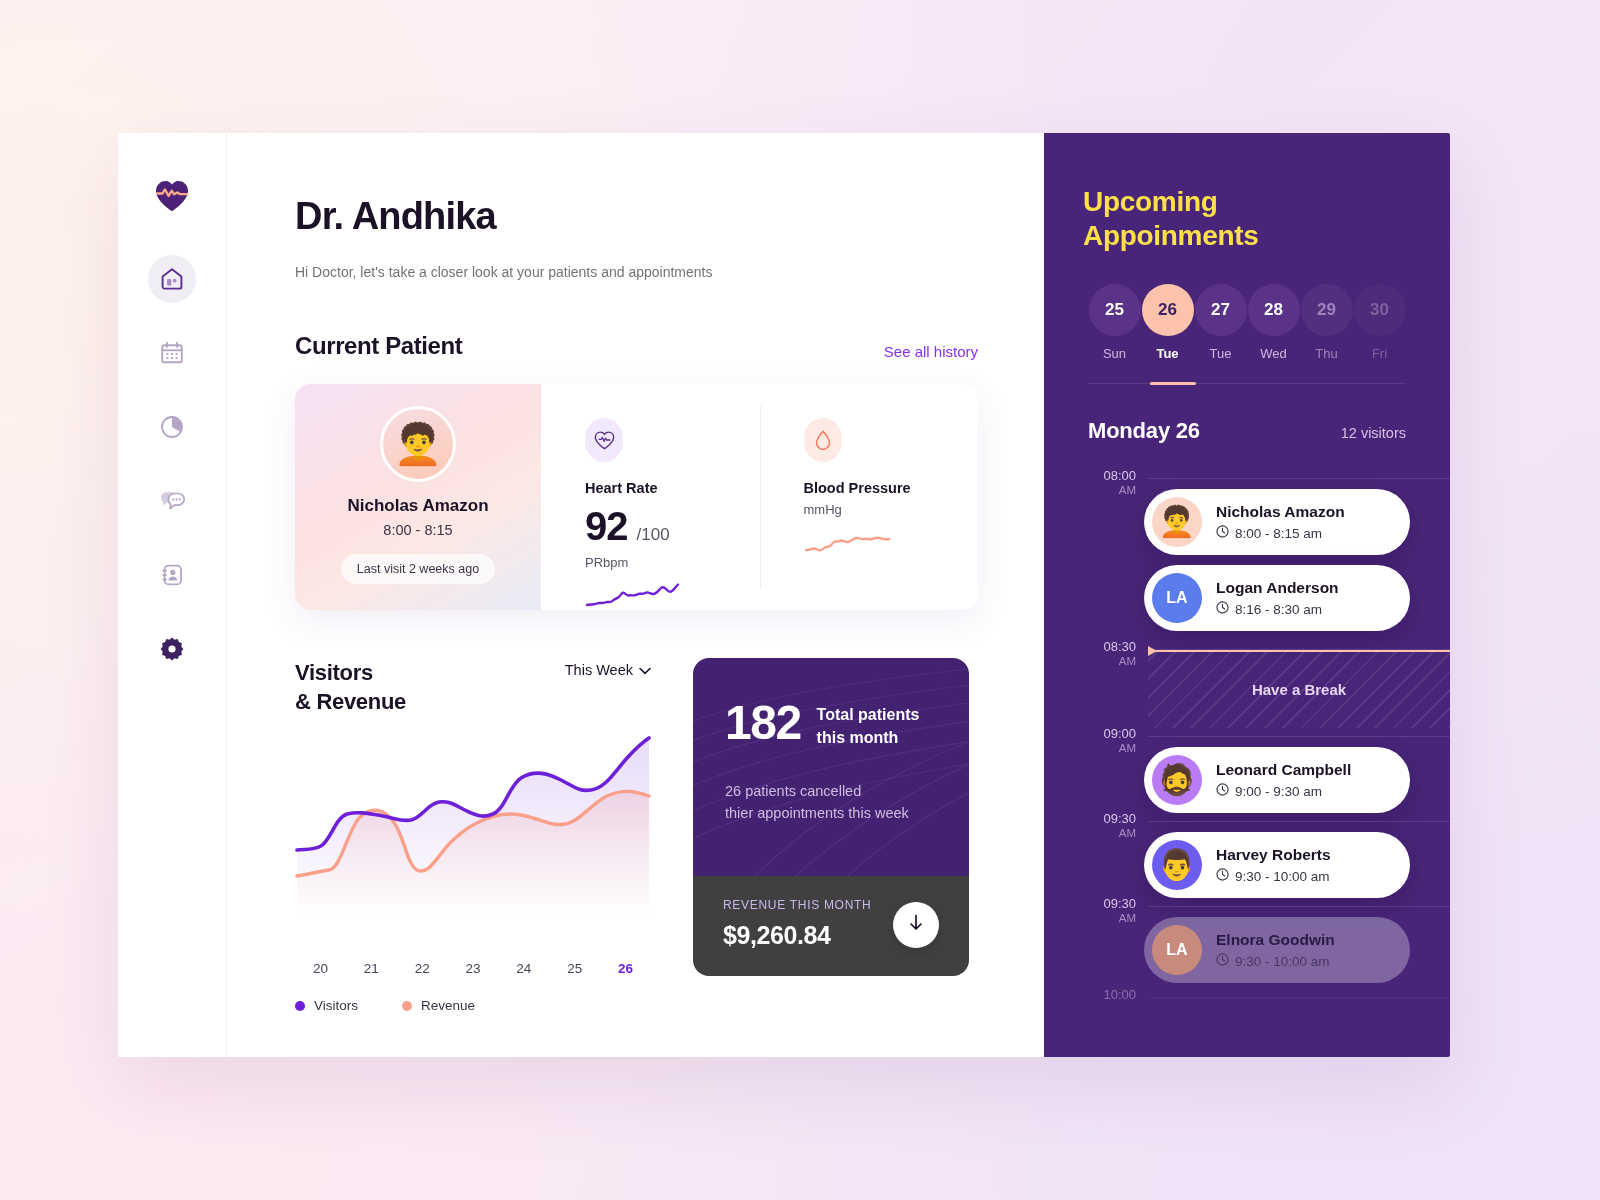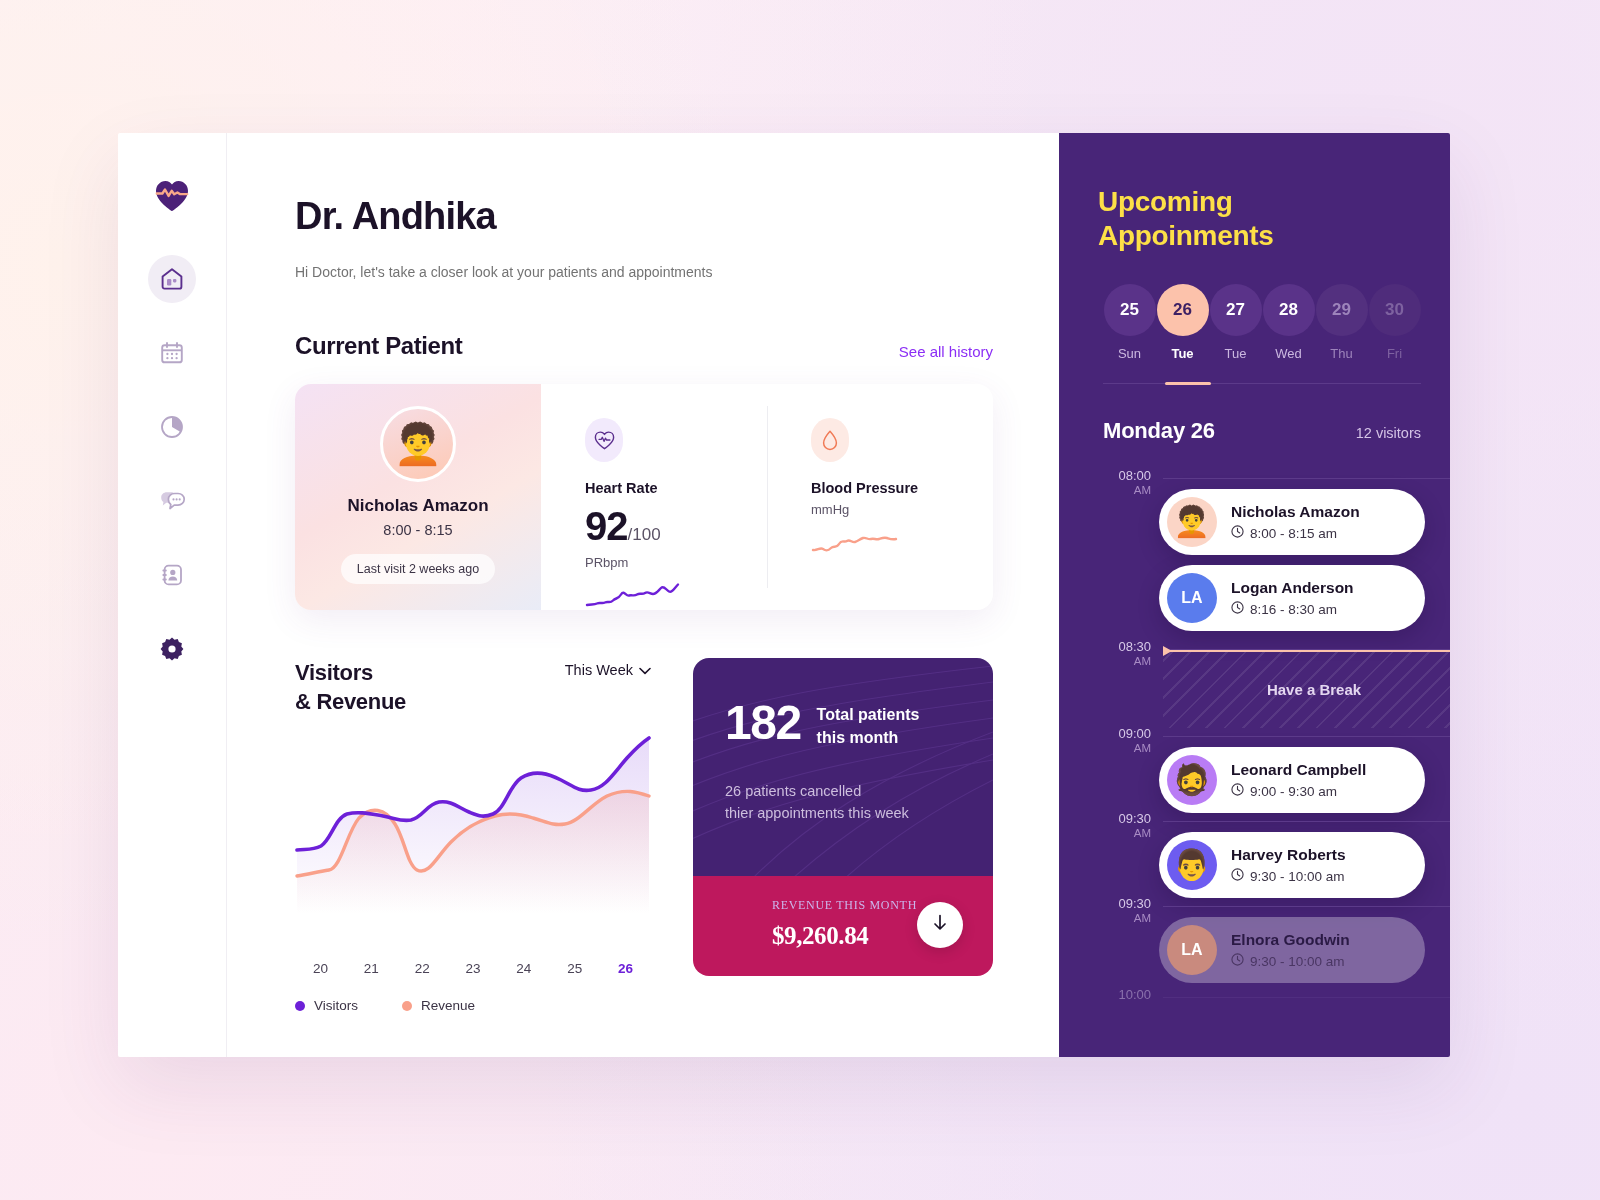--- a/index.html
+++ b/index.html
@@ -74,21 +74,21 @@
   }
   .pc-metrics { flex:1; display:flex; }
   .metric { flex:1; padding:34px 0 0 44px; position:relative; }
   .metric + .metric::before {
     content:""; position:absolute; left:0; top:22px; bottom:22px; width:1px; background:#ededf1;
   }
   .m-icon { width:38px; height:44px; border-radius:50% / 46%; display:flex; align-items:center; justify-content:center; }
   .m-icon.hr { background:#f2eafc; }
   .m-icon.bp { background:#fdeae4; }
   .m-label { margin-top:18px; font-size:14.5px; font-weight:bold; color:#1c1228; }
-  .m-value { margin-top:8px; display:flex; align-items:baseline; }
+  .m-value { margin-top:8px; display:flex; align-items:baseline; gap:9px; }
   .m-num { font-size:40px; font-weight:bold; color:#1c1228; letter-spacing:-1px; }
   .m-den { font-size:17px; color:#5b5366; }
   .m-unit { margin-top:6px; font-size:13px; color:#5b5366; }
   .m-spark { margin-top:8px; }
 
   
   .charts { margin-top:48px; display:flex; gap:42px; }
   .chart-box { width:356px; }
   .chart-head { display:flex; justify-content:space-between; align-items:flex-start; }
   .chart-title { font-size:22px; font-weight:bold; color:#1c1228; line-height:1.32; letter-spacing:-.3px; }
@@ -96,30 +96,30 @@
   .chart-plot { margin-top:18px; }
   .xaxis { display:flex; margin-top:8px; }
   .xaxis span { flex:1; text-align:center; font-size:13.5px; color:#4a4356;margin-top:35px; }
   .xaxis span.is-active { color:#6d20d8; font-weight:bold; }
   .legend { margin-top:22px; display:flex; gap:44px; align-items:center; }
   .lg { display:flex; align-items:center; gap:9px; font-size:13.5px; color:#3b3345; }
   .dot { width:10px; height:10px; border-radius:50%; }
 
   
   .rev-card {
-    width:300px; height:318px; border-radius:16px; overflow:hidden;
+    width:276px; height:318px; border-radius:16px; overflow:hidden;
     display:flex; flex-direction:column; position:relative;
   }
   .rev-top { flex:1; background:#442272; position:relative; padding:42px 32px 0 32px; overflow:hidden; }
   .rev-top .waves { position:absolute; inset:0; opacity:.4; }
   .rev-big { display:flex; align-items:flex-start; gap:16px; position:relative; }
   .rev-num { font-size:48px; font-weight:bold; color:#fff; line-height:.95; letter-spacing:-1.5px; }
   .rev-cap { font-size:16px; font-weight:bold; color:#fff; line-height:1.42; padding-top:4px; }
   .rev-note { margin-top:32px; font-size:14.5px; color:#cdbede; line-height:1.5; position:relative; }
-  .rev-bot { height:100px; background:#be185d; padding:22px 30px 0 30px; display:flex; justify-content:flex-end;font-family:Liberation Serif, serif; }
+  .rev-bot { height:100px; background:#404040; padding:22px 30px 0 30px; display:flex; justify-content:space-between; }
   .rev-lbl { font-size:12px; color:#cbb6ec; letter-spacing:.7px; }
   .rev-amt { margin-top:9px; font-size:25px; font-weight:bold; color:#fff; letter-spacing:-.4px; }
   .rev-btn {
     width:46px; height:46px; border-radius:50%; background:#fff;
     display:flex; align-items:center; justify-content:center; cursor:pointer; margin-top:4px;
     box-shadow:0 4px 14px rgba(0,0,0,.14);
   }
 
   
   .right { width:406px; flex:0 0 406px; background:#482578; padding:52px 0 0 0; position:relative; overflow:hidden; }

